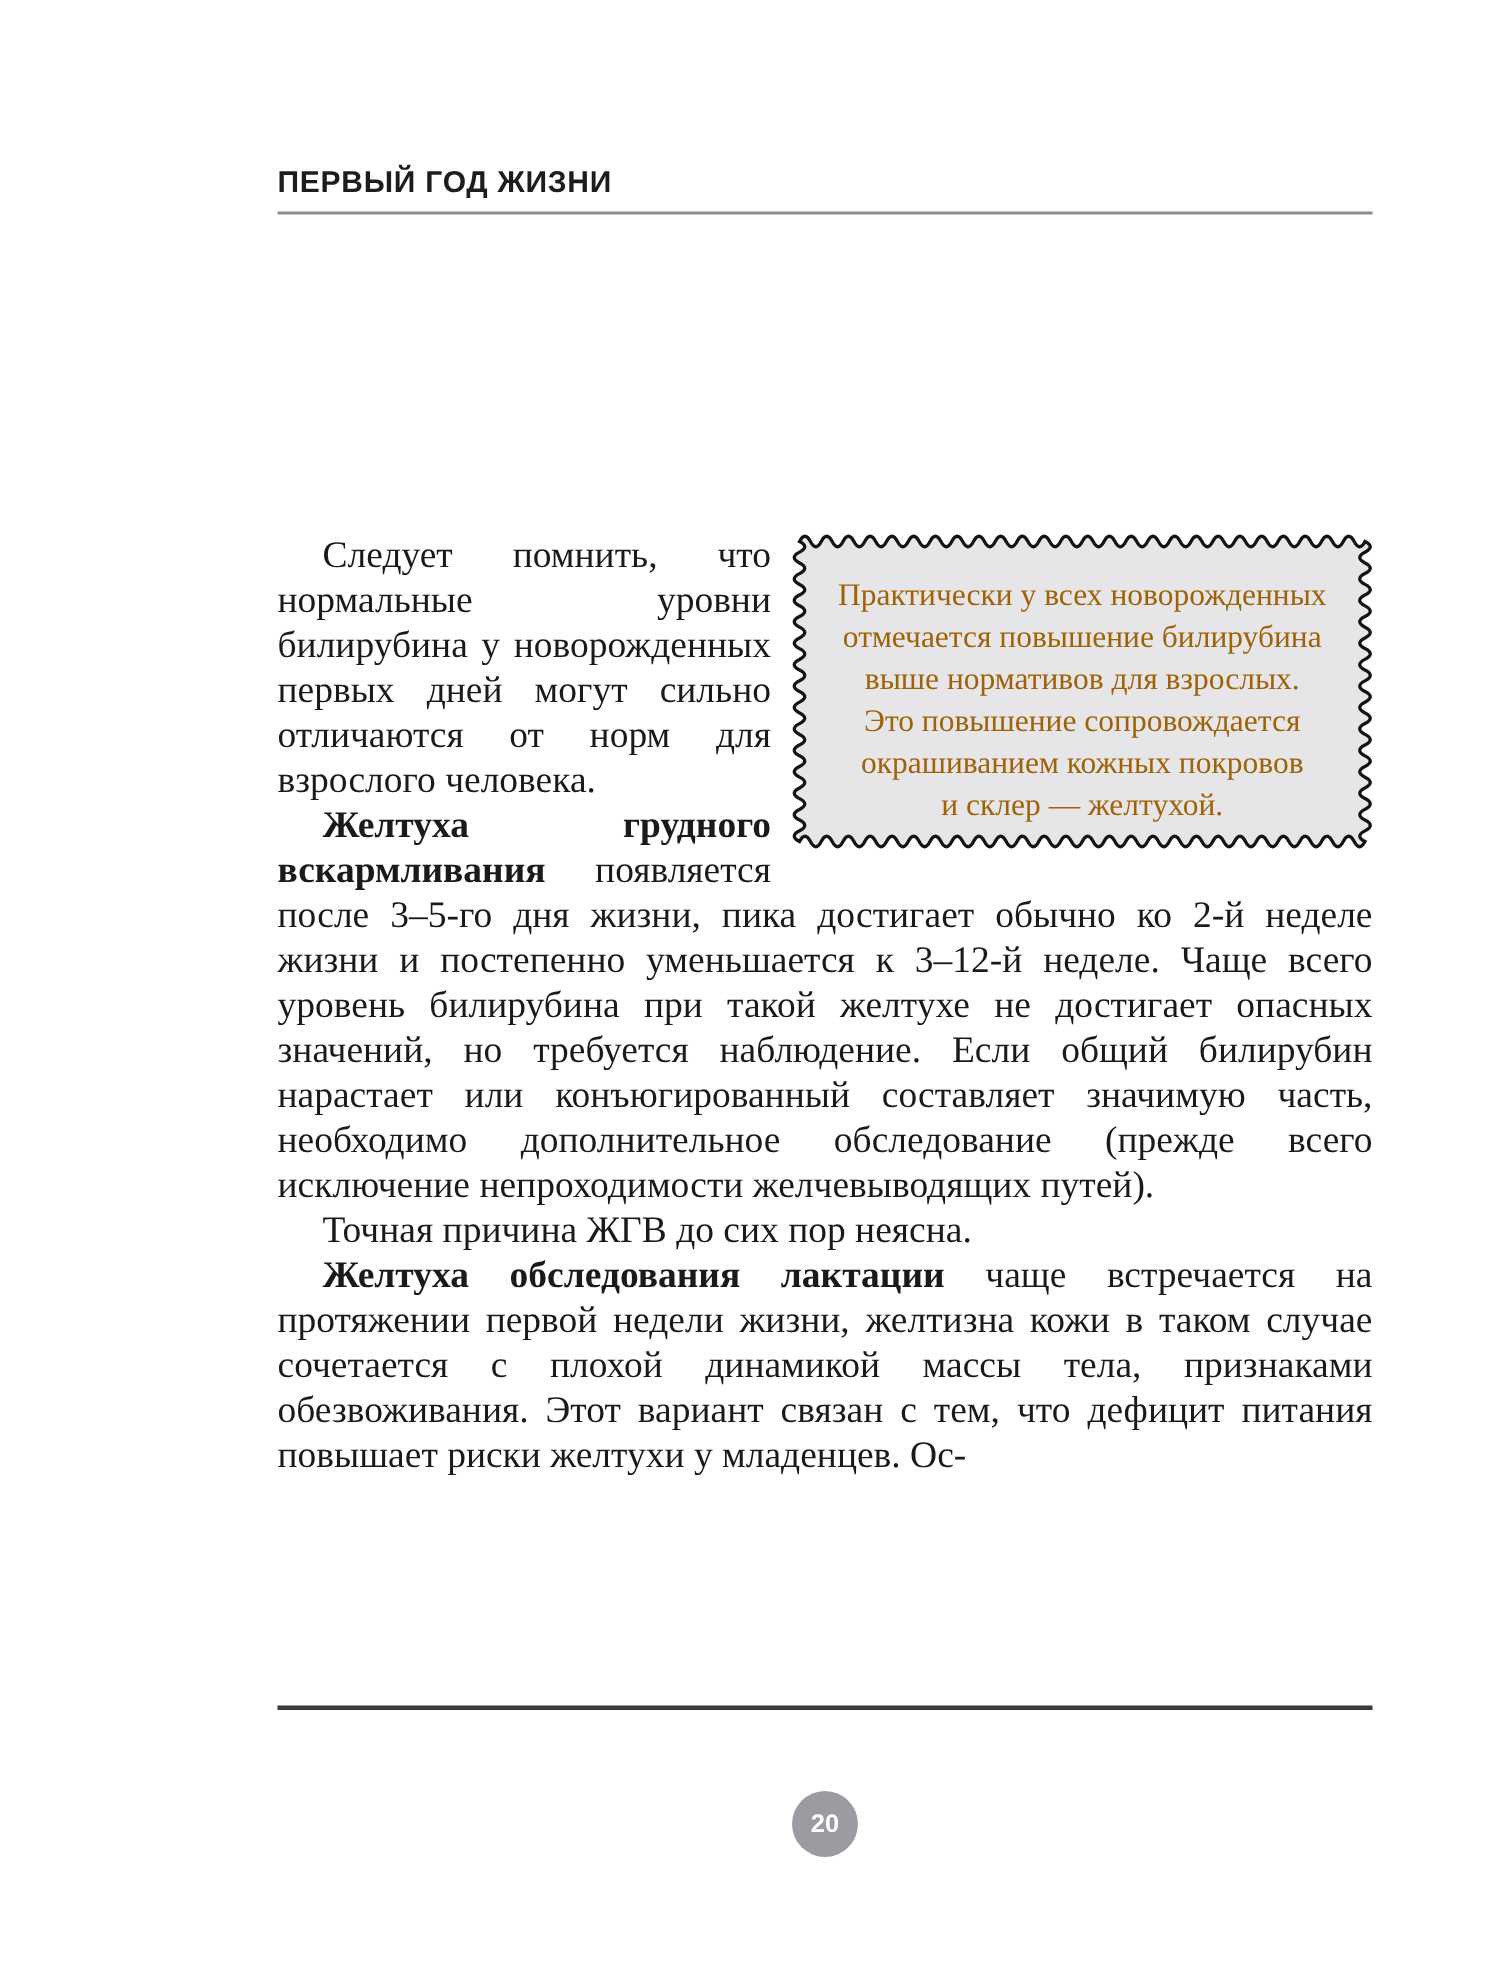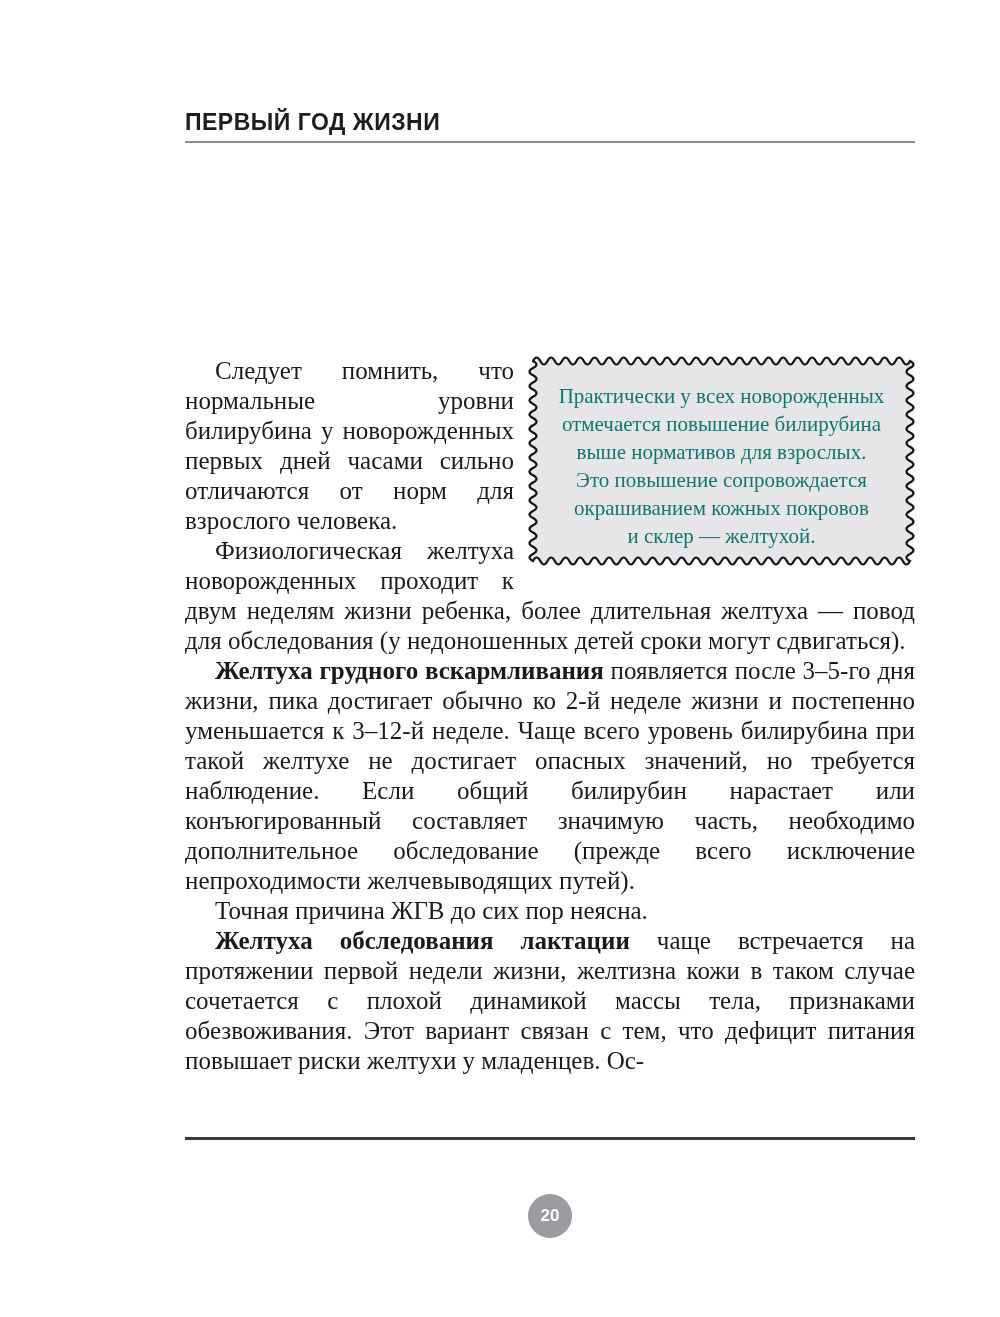--- a/index.html
+++ b/index.html
@@ -17,21 +17,21 @@
     position:relative;
     width:1000px;height:1317px;
     background:#ffffff;
     overflow:hidden;
     font-family:"Liberation Serif", serif;
     color:var(--text);
   }
   .running-head{
     position:absolute;left:185px;top:108px;width:730px;
     font-family:"Liberation Sans", sans-serif;
-    font-weight:bold;font-size:23px;line-height:28px;
+    font-weight:bold;font-size:20px;line-height:28px;
     letter-spacing:0.5px;color:#1d1d1d;
   }
   .header-rule{
     position:absolute;left:185px;top:141px;width:730px;height:2px;
     background:var(--header_rule);
   }
   .chapter-title{
     position:absolute;left:183px;top:197px;
     max-width:560px;
     font-family:"DejaVu Serif", serif;
@@ -60,21 +60,21 @@
     position:absolute;left:0;top:0;width:100%;height:100%;
     display:block;
   }
   .callout-text{
     position:relative;
     padding:26px 22px 16px 22px;
     font-size:21px;line-height:28px;
     text-align:center;
     text-indent:0;
     white-space:pre-line;
-    color:#0f766e;
+    color:#a16207;
   }
   .footer-rule{
     position:absolute;left:185px;top:1137px;width:730px;height:3px;
     background:var(--footer_rule);
   }
   .page-number-badge{
     position:absolute;left:528px;top:1194px;
     width:44px;height:44px;border-radius:50%;
     background:var(--page_badge_bg);
     display:flex;align-items:center;justify-content:center;
@@ -101,22 +101,21 @@
         <path id="wavy-path" fill="#e6e6e8" stroke="#141414" stroke-width="2.2" d="M 5 5 Q 8.6 -2.0 12.3 5.0 Q 15.9 12.0 19.5 5.0 Q 23.1 -2.0 26.8 5.0 Q 30.4 12.0 34.0 5.0 Q 37.6 -2.0 41.3 5.0 Q 44.9 12.0 48.5 5.0 Q 52.1 -2.0 55.8 5.0 Q 59.4 12.0 63.0 5.0 Q 66.6 -2.0 70.3 5.0 Q 73.9 12.0 77.5 5.0 Q 81.1 -2.0 84.8 5.0 Q 88.4 12.0 92.0 5.0 Q 95.6 -2.0 99.3 5.0 Q 102.9 12.0 106.5 5.0 Q 110.1 -2.0 113.8 5.0 Q 117.4 12.0 121.0 5.0 Q 124.6 -2.0 128.3 5.0 Q 131.9 12.0 135.5 5.0 Q 139.1 -2.0 142.8 5.0 Q 146.4 12.0 150.0 5.0 Q 153.6 -2.0 157.3 5.0 Q 160.9 12.0 164.5 5.0 Q 168.1 -2.0 171.8 5.0 Q 175.4 12.0 179.0 5.0 Q 182.6 -2.0 186.3 5.0 Q 189.9 12.0 193.5 5.0 Q 197.1 -2.0 200.8 5.0 Q 204.4 12.0 208.0 5.0 Q 211.6 -2.0 215.3 5.0 Q 218.9 12.0 222.5 5.0 Q 226.1 -2.0 229.8 5.0 Q 233.4 12.0 237.0 5.0 Q 240.6 -2.0 244.3 5.0 Q 247.9 12.0 251.5 5.0 Q 255.1 -2.0 258.8 5.0 Q 262.4 12.0 266.0 5.0 Q 269.6 -2.0 273.3 5.0 Q 276.9 12.0 280.5 5.0 Q 284.1 -2.0 287.8 5.0 Q 291.4 12.0 295.0 5.0 Q 298.6 -2.0 302.3 5.0 Q 305.9 12.0 309.5 5.0 Q 313.1 -2.0 316.8 5.0 Q 320.4 12.0 324.0 5.0 Q 327.6 -2.0 331.3 5.0 Q 334.9 12.0 338.5 5.0 Q 342.1 -2.0 345.8 5.0 Q 349.4 12.0 353.0 5.0 Q 356.6 -2.0 360.3 5.0 Q 363.9 12.0 367.5 5.0 Q 371.1 -2.0 374.8 5.0 Q 378.4 12.0 382.0 5.0 Q 389.0 8.6 382.0 12.1 Q 375.0 15.7 382.0 19.3 Q 389.0 22.9 382.0 26.4 Q 375.0 30.0 382.0 33.6 Q 389.0 37.1 382.0 40.7 Q 375.0 44.3 382.0 47.9 Q 389.0 51.4 382.0 55.0 Q 375.0 58.6 382.0 62.1 Q 389.0 65.7 382.0 69.3 Q 375.0 72.9 382.0 76.4 Q 389.0 80.0 382.0 83.6 Q 375.0 87.1 382.0 90.7 Q 389.0 94.3 382.0 97.9 Q 375.0 101.4 382.0 105.0 Q 389.0 108.6 382.0 112.1 Q 375.0 115.7 382.0 119.3 Q 389.0 122.9 382.0 126.4 Q 375.0 130.0 382.0 133.6 Q 389.0 137.1 382.0 140.7 Q 375.0 144.3 382.0 147.9 Q 389.0 151.4 382.0 155.0 Q 375.0 158.6 382.0 162.1 Q 389.0 165.7 382.0 169.3 Q 375.0 172.9 382.0 176.4 Q 389.0 180.0 382.0 183.6 Q 375.0 187.1 382.0 190.7 Q 389.0 194.3 382.0 197.9 Q 375.0 201.4 382.0 205.0 Q 378.4 212.0 374.8 205.0 Q 371.1 198.0 367.5 205.0 Q 363.9 212.0 360.3 205.0 Q 356.6 198.0 353.0 205.0 Q 349.4 212.0 345.8 205.0 Q 342.1 198.0 338.5 205.0 Q 334.9 212.0 331.3 205.0 Q 327.6 198.0 324.0 205.0 Q 320.4 212.0 316.8 205.0 Q 313.1 198.0 309.5 205.0 Q 305.9 212.0 302.3 205.0 Q 298.6 198.0 295.0 205.0 Q 291.4 212.0 287.8 205.0 Q 284.1 198.0 280.5 205.0 Q 276.9 212.0 273.3 205.0 Q 269.6 198.0 266.0 205.0 Q 262.4 212.0 258.8 205.0 Q 255.1 198.0 251.5 205.0 Q 247.9 212.0 244.3 205.0 Q 240.6 198.0 237.0 205.0 Q 233.4 212.0 229.8 205.0 Q 226.1 198.0 222.5 205.0 Q 218.9 212.0 215.3 205.0 Q 211.6 198.0 208.0 205.0 Q 204.4 212.0 200.8 205.0 Q 197.1 198.0 193.5 205.0 Q 189.9 212.0 186.3 205.0 Q 182.6 198.0 179.0 205.0 Q 175.4 212.0 171.8 205.0 Q 168.1 198.0 164.5 205.0 Q 160.9 212.0 157.3 205.0 Q 153.6 198.0 150.0 205.0 Q 146.4 212.0 142.8 205.0 Q 139.1 198.0 135.5 205.0 Q 131.9 212.0 128.3 205.0 Q 124.6 198.0 121.0 205.0 Q 117.4 212.0 113.8 205.0 Q 110.1 198.0 106.5 205.0 Q 102.9 212.0 99.3 205.0 Q 95.6 198.0 92.0 205.0 Q 88.4 212.0 84.8 205.0 Q 81.1 198.0 77.5 205.0 Q 73.9 212.0 70.3 205.0 Q 66.6 198.0 63.0 205.0 Q 59.4 212.0 55.8 205.0 Q 52.1 198.0 48.5 205.0 Q 44.9 212.0 41.3 205.0 Q 37.6 198.0 34.0 205.0 Q 30.4 212.0 26.8 205.0 Q 23.1 198.0 19.5 205.0 Q 15.9 212.0 12.3 205.0 Q 8.6 198.0 5.0 205.0 Q -2.0 201.4 5.0 197.9 Q 12.0 194.3 5.0 190.7 Q -2.0 187.1 5.0 183.6 Q 12.0 180.0 5.0 176.4 Q -2.0 172.9 5.0 169.3 Q 12.0 165.7 5.0 162.1 Q -2.0 158.6 5.0 155.0 Q 12.0 151.4 5.0 147.9 Q -2.0 144.3 5.0 140.7 Q 12.0 137.1 5.0 133.6 Q -2.0 130.0 5.0 126.4 Q 12.0 122.9 5.0 119.3 Q -2.0 115.7 5.0 112.1 Q 12.0 108.6 5.0 105.0 Q -2.0 101.4 5.0 97.9 Q 12.0 94.3 5.0 90.7 Q -2.0 87.1 5.0 83.6 Q 12.0 80.0 5.0 76.4 Q -2.0 72.9 5.0 69.3 Q 12.0 65.7 5.0 62.1 Q -2.0 58.6 5.0 55.0 Q 12.0 51.4 5.0 47.9 Q -2.0 44.3 5.0 40.7 Q 12.0 37.1 5.0 33.6 Q -2.0 30.0 5.0 26.4 Q 12.0 22.9 5.0 19.3 Q -2.0 15.7 5.0 12.1 Q 12.0 8.6 5.0 5.0 Z"></path>
       </svg>
       <div class="callout-text">Практически у всех новорожденных
 отмечается повышение билирубина
 выше нормативов для взрослых.
 Это повышение сопровождается
 окрашиванием кожных покровов
 и склер — желтухой.</div>
     </div>
 
-  <p><span>Следует помнить, что нормальные уровни билирубина у новорожденных первых дней часами сильно отличаются от норм для взрослого человека.</span></p>
-      <p><span>Физиологическая желтуха новорожденных проходит к двум неделям жизни ребенка, более длительная желтуха — повод для обследования (у недоношенных детей сроки могут сдвигаться).</span></p>
+  <p><span>Следует помнить, что нормальные уровни билирубина у новорожденных первых дней могут сильно отличаются от норм для взрослого человека.</span></p>
       <p><b>Желтуха грудного вскармливания</b><span> появляется после 3–5-го дня жизни, пика достигает обычно ко 2-й неделе жизни и постепенно уменьшается к 3–12-й неделе. Чаще всего уровень билирубина при такой желтухе не достигает опасных значений, но требуется наблюдение. Если общий билирубин нарастает или конъюгированный составляет значимую часть, необходимо дополнительное обследование (прежде всего исключение непроходимости желчевыводящих путей).</span></p>
       <p><span>Точная причина ЖГВ до сих пор неясна.</span></p>
       <p><b>Желтуха обследования лактации</b><span> чаще встречается на протяжении первой недели жизни, желтизна кожи в таком случае сочетается с плохой динамикой массы тела, признаками обезвоживания. Этот вариант связан с тем, что дефицит питания повышает риски желтухи у младенцев. Ос-</span></p>
     </div>
 
   <div class="footer-rule"></div>
 
   <div class="page-number-badge">
     <span class="page-number">20</span>
   </div>

